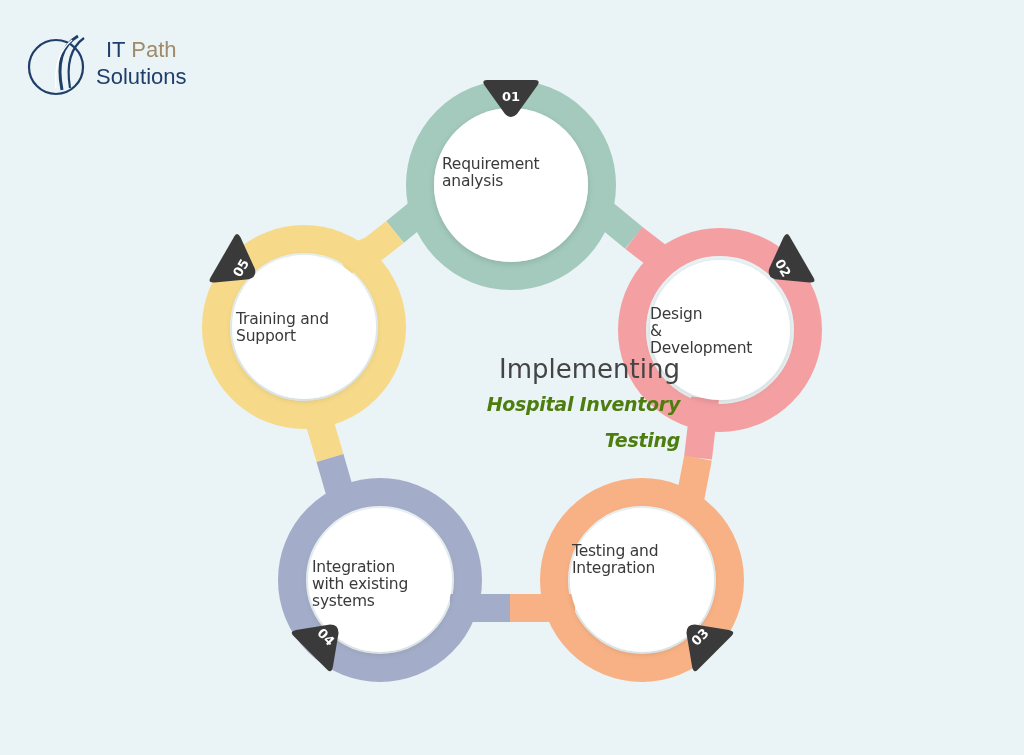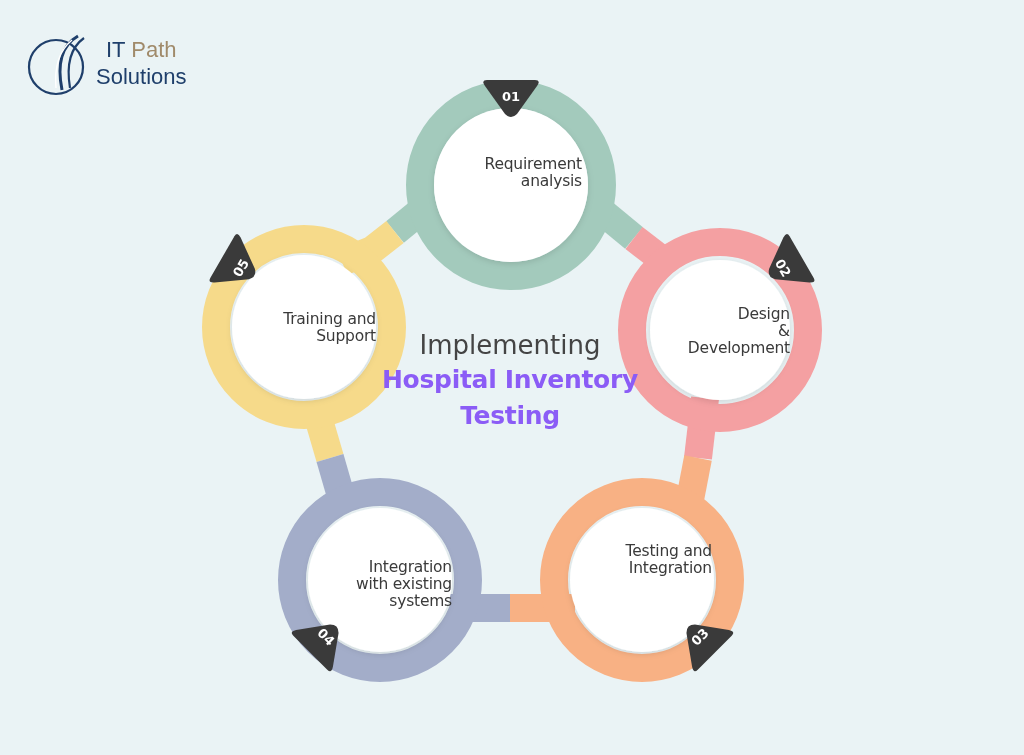--- a/index.html
+++ b/index.html
@@ -8,38 +8,38 @@
     background:#eaf3f5;
     font-family:"DejaVu Sans", sans-serif;
     position:relative;
   }
   .logo { position:absolute; left:26px; top:30px; width:190px; height:70px; }
   .logo svg { position:absolute; left:0; top:0; }
   .logo-text { position:absolute; left:70px; top:6px; font-family:"Liberation Sans", sans-serif; font-size:22px; line-height:27px; color:#1f3f6b;text-align:center; }
   .logo-text .path { color:#a08a6a; }
   #diagram { position:absolute; left:0; top:0; }
   .step-label {
-    position:absolute; width:140px; text-align:right;
+    position:absolute; width:140px; text-align:left;
     font-family:"DejaVu Sans", sans-serif; font-size:15.5px; line-height:17px; color:#3a3a3a;
     transform:translate(-50%,-50%);
     letter-spacing:-0.2px;
   }
   .badge-text {
     position:absolute; font-family:"DejaVu Sans", sans-serif; font-weight:bold;
     font-size:13px; color:#ffffff; transform:translate(-50%,-50%);
   }
   .center-title {
-    position:absolute; left:510px; top:328px; transform:translateX(-50%);
-    text-align:center; width:340px;
+    position:absolute; left:510px; top:352px; transform:translateX(-50%);
+    text-align:right; width:340px;
   }
   .center-title .line1 {
     font-family:"DejaVu Sans", sans-serif; font-size:26px; color:#444444; line-height:34px;
   }
   .center-title .line2 {
-    font-family:"DejaVu Sans", sans-serif; font-weight:bold; font-size:25px; color:#8b5cf6; line-height:36px; letter-spacing:-0.3px;
+    font-family:"DejaVu Sans", sans-serif; font-weight:bold; font-size:19px; color:#4d7c0f; line-height:36px; letter-spacing:-0.3px;font-style:italic;
   }
 </style>
 </head>
 <body>
 
 <div class="logo">
   <svg width="70" height="70" viewBox="0 0 70 70">
     <circle cx="30" cy="37" r="27" fill="none" stroke="#1f3f6b" stroke-width="2.2"></circle>
     <path d="M52 6 C 38 14, 30 30, 36 60" fill="none" stroke="#1f3f6b" stroke-width="3"></path>
     <path d="M58 8 C 44 18, 40 34, 44 58" fill="none" stroke="#1f3f6b" stroke-width="2.2"></path>

